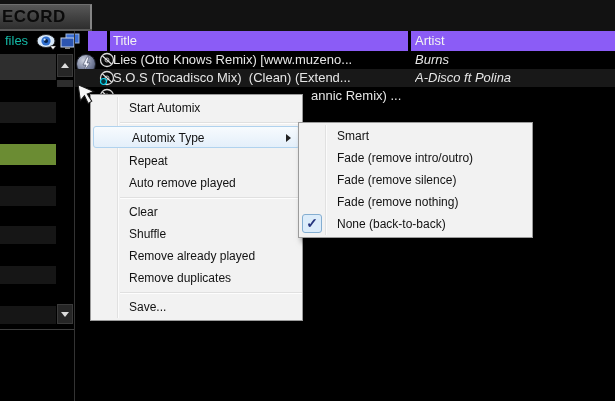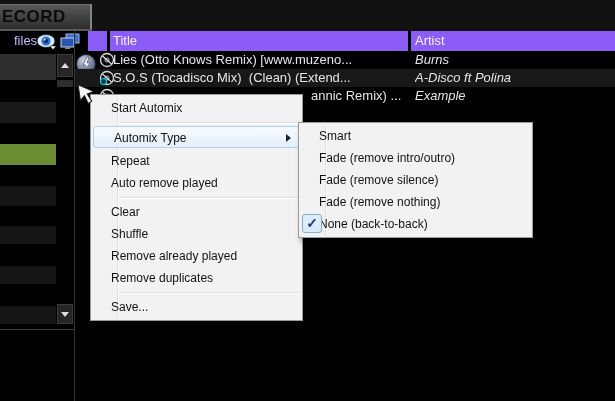--- a/index.html
+++ b/index.html
@@ -10,21 +10,21 @@
   .topbar{position:absolute;left:0;top:0;width:615px;height:31px;background:#121212;}
   .tab{position:absolute;left:0;top:4px;width:92px;height:25px;
        background:linear-gradient(#585858,#444 45%,#2e2e2e);
        border-top:1px solid #6f6f6f;border-right:2px solid #858585;
        box-sizing:border-box;color:#0b0b0b;font-weight:bold;font-size:17px;
        line-height:24px;padding-left:2px;letter-spacing:.5px;}
   .tab-underline{position:absolute;left:0;top:29px;width:92px;height:2px;background:#5a5a5a;}
 
   
   .files-row{position:absolute;left:0;top:31px;width:74px;height:21px;background:#000;}
-  .files-label{position:absolute;left:14px;top:2px;color:#c4b5fd;font-size:13px;}
+  .files-label{position:absolute;left:5px;top:2px;color:#14b8a6;font-size:13px;}
   .side-row{position:absolute;left:0;width:56px;}
   .side-border{position:absolute;left:74px;top:31px;width:1px;height:370px;background:#333;}
   .side-divider{position:absolute;left:0;top:329px;width:74px;height:1px;background:#3d3d3d;}
 
   .sb-btn{position:absolute;left:57px;width:16px;background:#262626;border:1px solid #3a3a3a;
           box-sizing:border-box;}
   .tri-up{width:0;height:0;border-left:4px solid transparent;border-right:4px solid transparent;
           border-bottom:5px solid #ddd;margin:8px auto 0;}
   .tri-down{width:0;height:0;border-left:4px solid transparent;border-right:4px solid transparent;
           border-top:5px solid #ddd;margin:7px auto 0;}
@@ -43,21 +43,21 @@
   .bolt-btn{position:absolute;left:76px;top:54px;width:20px;height:20px;border-radius:50%;
             background:radial-gradient(circle at 35% 30%,#c9cedb,#767f9c 55%,#3f4760);
             border:1px solid #20242e;box-sizing:border-box;}
 
   
   .menu{position:absolute;background:#f2f2f2;border:1px solid #9b9b9b;
         box-shadow:4px 4px 6px rgba(0,0,0,.55);font-size:12px;color:#121212;
         padding:2px 0;box-sizing:border-box;}
   .gutter{position:absolute;left:26px;top:2px;bottom:2px;width:1px;background:#e1e1e1;
           border-right:1px solid #fbfbfb;}
-  .mi{position:relative;height:22px;line-height:22px;padding-left:20px;}
+  .mi{position:relative;height:22px;line-height:22px;padding-left:38px;}
   .mi.hl{margin:2px 2px;border:1px solid #b0d2ee;border-radius:3px;
          background:linear-gradient(#f7fbfe,#e4effa);box-sizing:border-box;}
   .msep{height:1px;background:#e0e0e0;border-bottom:1px solid #fdfdfd;margin:3px 0 2px 29px;}
   .sub-arrow{position:absolute;right:8px;top:7px;width:0;height:0;
              border-top:4px solid transparent;border-bottom:4px solid transparent;
              border-left:5px solid #222;}
   .checkbox{position:absolute;left:3px;top:1px;width:20px;height:19px;background:#dcecfa;
             border:1px solid #84aed1;border-radius:3px;box-sizing:border-box;
             color:#26357e;font-weight:bold;font-size:14px;line-height:17px;text-align:center;}
 
@@ -139,21 +139,20 @@
     <span class="tartist">A-Disco ft Polina</span>
   </div>
 
   <div class="trow" style="top:87px">
     <svg class="disc" width="16" height="16">
       <circle cx="8" cy="8" r="6.5" fill="#0a0a0a" stroke="#dcdcdc" stroke-width="1.3"></circle>
       <circle cx="8" cy="8" r="2" fill="none" stroke="#bbb" stroke-width="1"></circle>
       <line x1="3.5" y1="4" x2="12.5" y2="12" stroke="#e8e8e8" stroke-width="1.2"></line>
     </svg>
     <span class="ttitle" style="left:236px;width:98px">annic Remix) ...</span>
-    <span class="tartist">Example</span>
   </div>
 
   <div class="menu" style="left:90px;top:94px;width:213px;z-index:10">
     <div class="gutter"></div>
     <div class="mi">Start Automix</div>
     <div class="msep"></div>
     <div class="mi hl">
       <span>Automix Type</span>
       <span class="sub-arrow"></span>
     </div>

